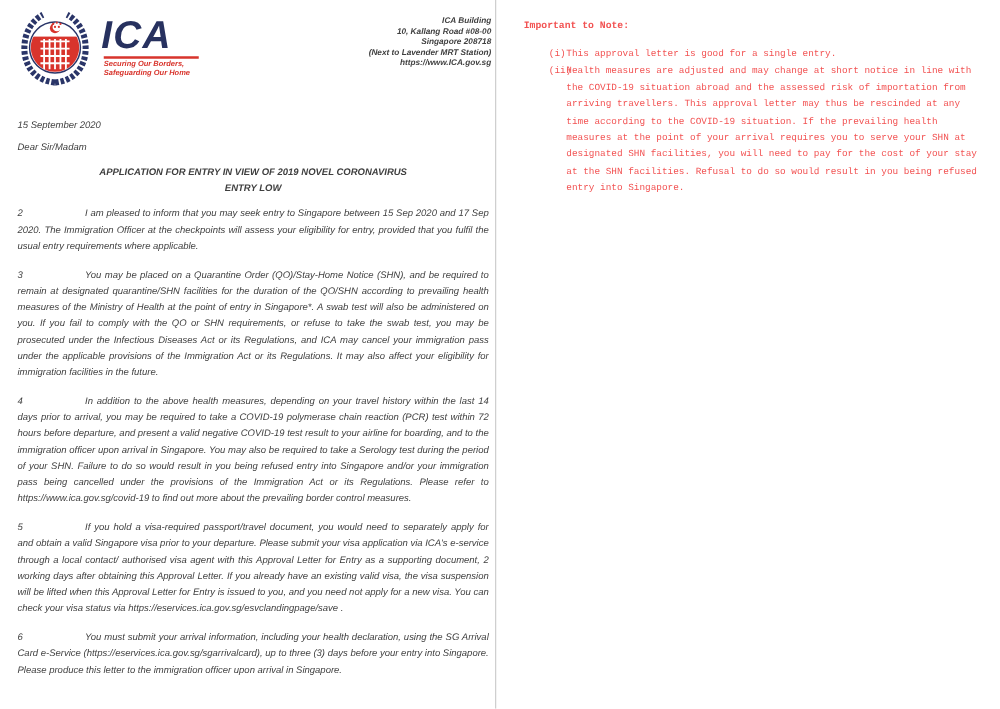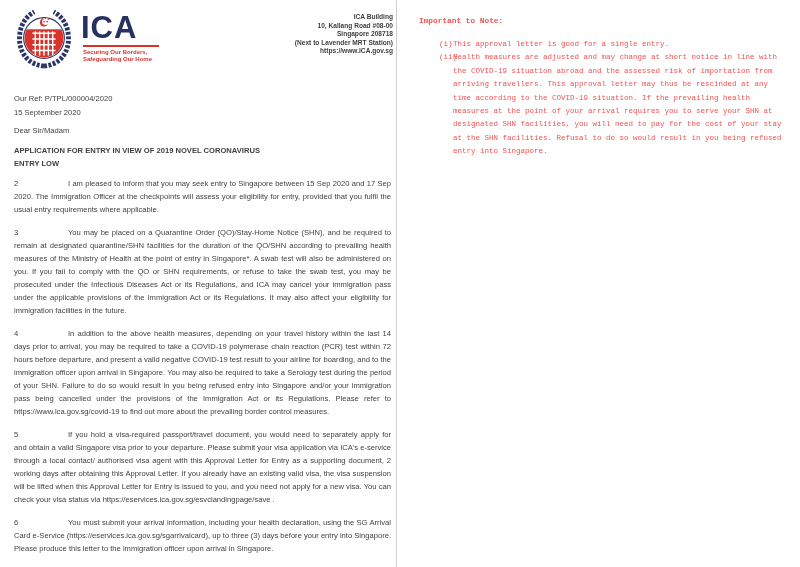--- a/index.html
+++ b/index.html
@@ -5,42 +5,42 @@
   * { margin:0; padding:0; box-sizing:border-box; }
   html,body { width:800px; height:567px; }
   body {
     font-family:"Liberation Sans", sans-serif;
     background:#ffffff;
     color:#3f3f3f;
     position:relative;
     overflow:hidden;
   }
   
-  .left-page { position:absolute; left:0; top:0; width:396px; height:489px; }
+  .left-page { position:absolute; left:0; top:0; width:396px; height:489px;font-style:italic; }
   .divider   { position:absolute; left:396px; top:0; width:1px; height:567px; background:#cfcfcf; }
   .right-page{ position:absolute; left:391px; top:0; width:403px; height:464px;font-family:Liberation Mono, monospace; }
 
   
   .logo-block { position:absolute; left:14px; top:7px; display:flex; }
   .emblem { width:60px; height:62px; }
   .logo-text { margin-left:7px; padding-top:6px; }
   .logo-acronym { font-size:31px; font-weight:bold; color:#27315f; letter-spacing:1px; line-height:30px; }
   .logo-rule { width:76px; height:2px; background:#d8342c; margin:2px 0 2px 2px; }
   .logo-tagline { font-size:6px; font-weight:bold; color:#d8342c; line-height:7px; margin-left:2px; }
 
   
   .address { position:absolute; top:13px; right:3px; text-align:right;
              font-size:6.6px; font-weight:bold; color:#3f3f3f; line-height:8.6px; }
 
   
   .letter-body { position:absolute; left:14px; top:92px; width:377px; font-size:7.6px; line-height:13px; }
   .ref { text-align:left; }
   .date { text-align:left; padding-right:20px; margin-top:1px; }
   .salutation { margin-top:5px; }
-  .subject { margin-top:8px; font-weight:bold; line-height:12.5px; }
+  .subject { margin-top:8px; font-weight:bold; line-height:12.5px;text-align:center; }
   .paragraphs { margin-top:7px; }
   .para { position:relative; text-indent:54px; text-align:justify; margin-bottom:10px; }
   .para-num { position:absolute; left:0; top:0; text-indent:0; }
 
   
   .notes-heading { margin:17px 0 0 28px; font-size:7.8px; font-weight:bold; color:#f25252; }
   .notes-list { margin:13px 10px 0 48px; font-size:7.5px; line-height:13.4px; color:#f25252; }
   .note-item { position:relative; padding-left:14px; }
   .note-label { position:absolute; left:0; top:0; }
   .signature { margin:21px 0 0 28px; font-size:7.5px; letter-spacing:-0.1px; color:#3f3f3f; }
@@ -97,21 +97,20 @@
 
   <div class="address">
     <div>ICA Building</div>
     <div>10, Kallang Road #08-00</div>
     <div>Singapore 208718</div>
     <div>(Next to Lavender MRT Station)</div>
     <div>https://www.ICA.gov.sg</div>
   </div>
 
   <div class="letter-body">
-    <div class="ref">Our Ref: P/TPL/000004/2020</div>
     <div class="date">15 September 2020</div>
     <div class="salutation">Dear Sir/Madam</div>
     <div class="subject">
       <div>APPLICATION FOR ENTRY IN VIEW OF 2019 NOVEL CORONAVIRUS</div>
       <div>ENTRY LOW</div>
     </div>
     <div class="paragraphs" id="paragraphs">
         <div class="para"><span class="para-num">2</span>I am pleased to inform that you may seek entry to Singapore between 15 Sep 2020 and 17 Sep 2020. The Immigration Officer at the checkpoints will assess your eligibility for entry, provided that you fulfil the usual entry requirements where applicable.</div>
         <div class="para"><span class="para-num">3</span>You may be placed on a Quarantine Order (QO)/Stay-Home Notice (SHN), and be required to remain at designated quarantine/SHN facilities for the duration of the QO/SHN according to prevailing health measures of the Ministry of Health at the point of entry in Singapore*. A swab test will also be administered on you. If you fail to comply with the QO or SHN requirements, or refuse to take the swab test, you may be prosecuted under the Infectious Diseases Act or its Regulations, and ICA may cancel your immigration pass under the applicable provisions of the Immigration Act or its Regulations. It may also affect your eligibility for immigration facilities in the future.</div>
         <div class="para"><span class="para-num">4</span>In addition to the above health measures, depending on your travel history within the last 14 days prior to arrival, you may be required to take a COVID-19 polymerase chain reaction (PCR) test within 72 hours before departure, and present a valid negative COVID-19 test result to your airline for boarding, and to the immigration officer upon arrival in Singapore. You may also be required to take a Serology test during the period of your SHN. Failure to do so would result in you being refused entry into Singapore and/or your immigration pass being cancelled under the provisions of the Immigration Act or its Regulations. Please refer to https://www.ica.gov.sg/covid-19 to find out more about the prevailing border control measures.</div>

